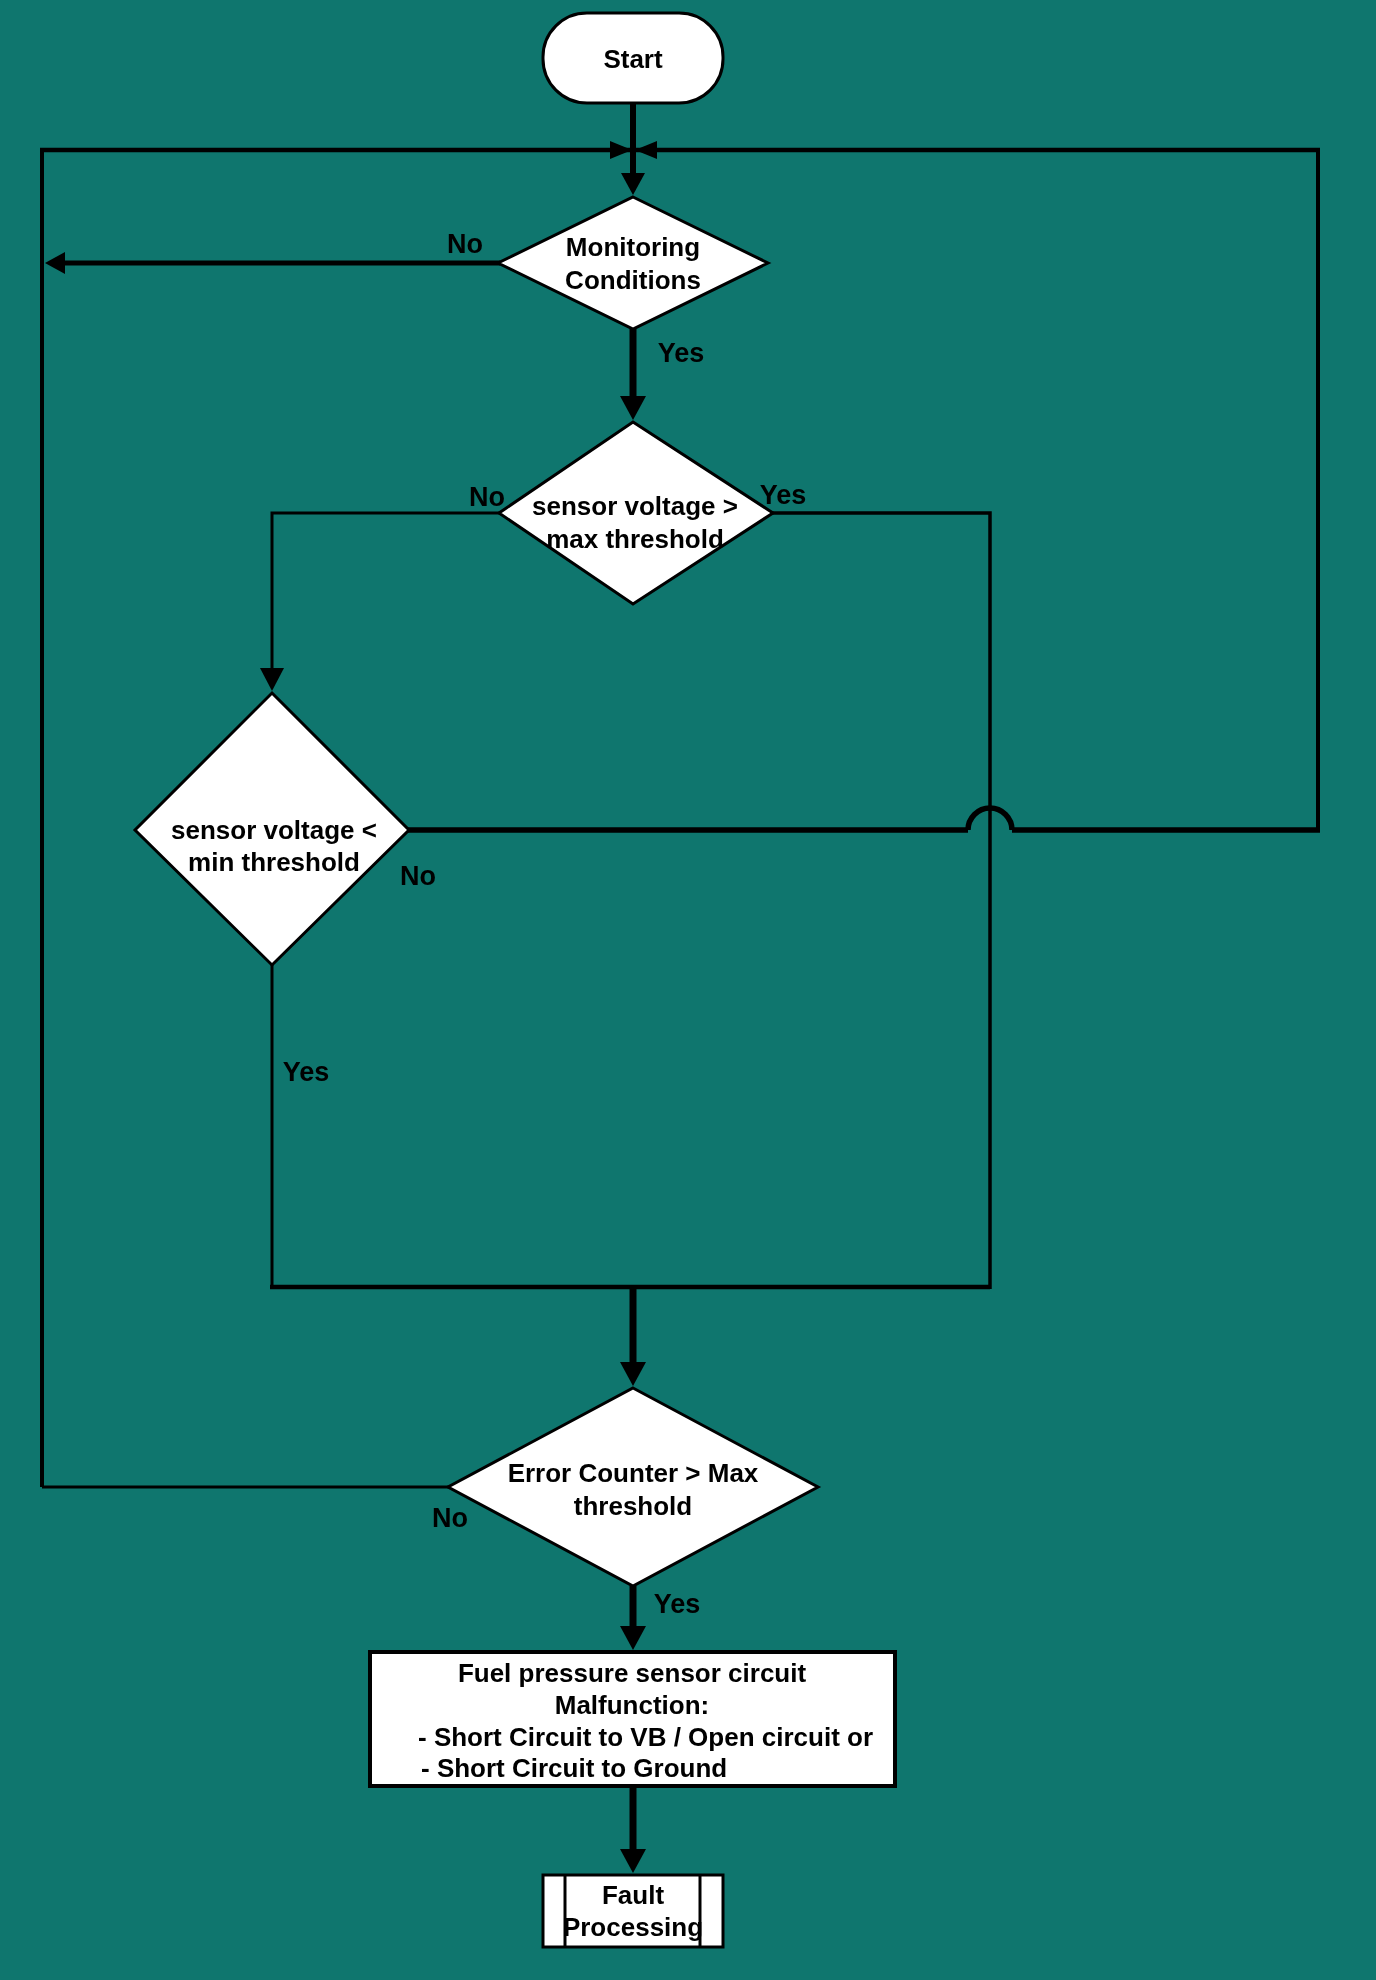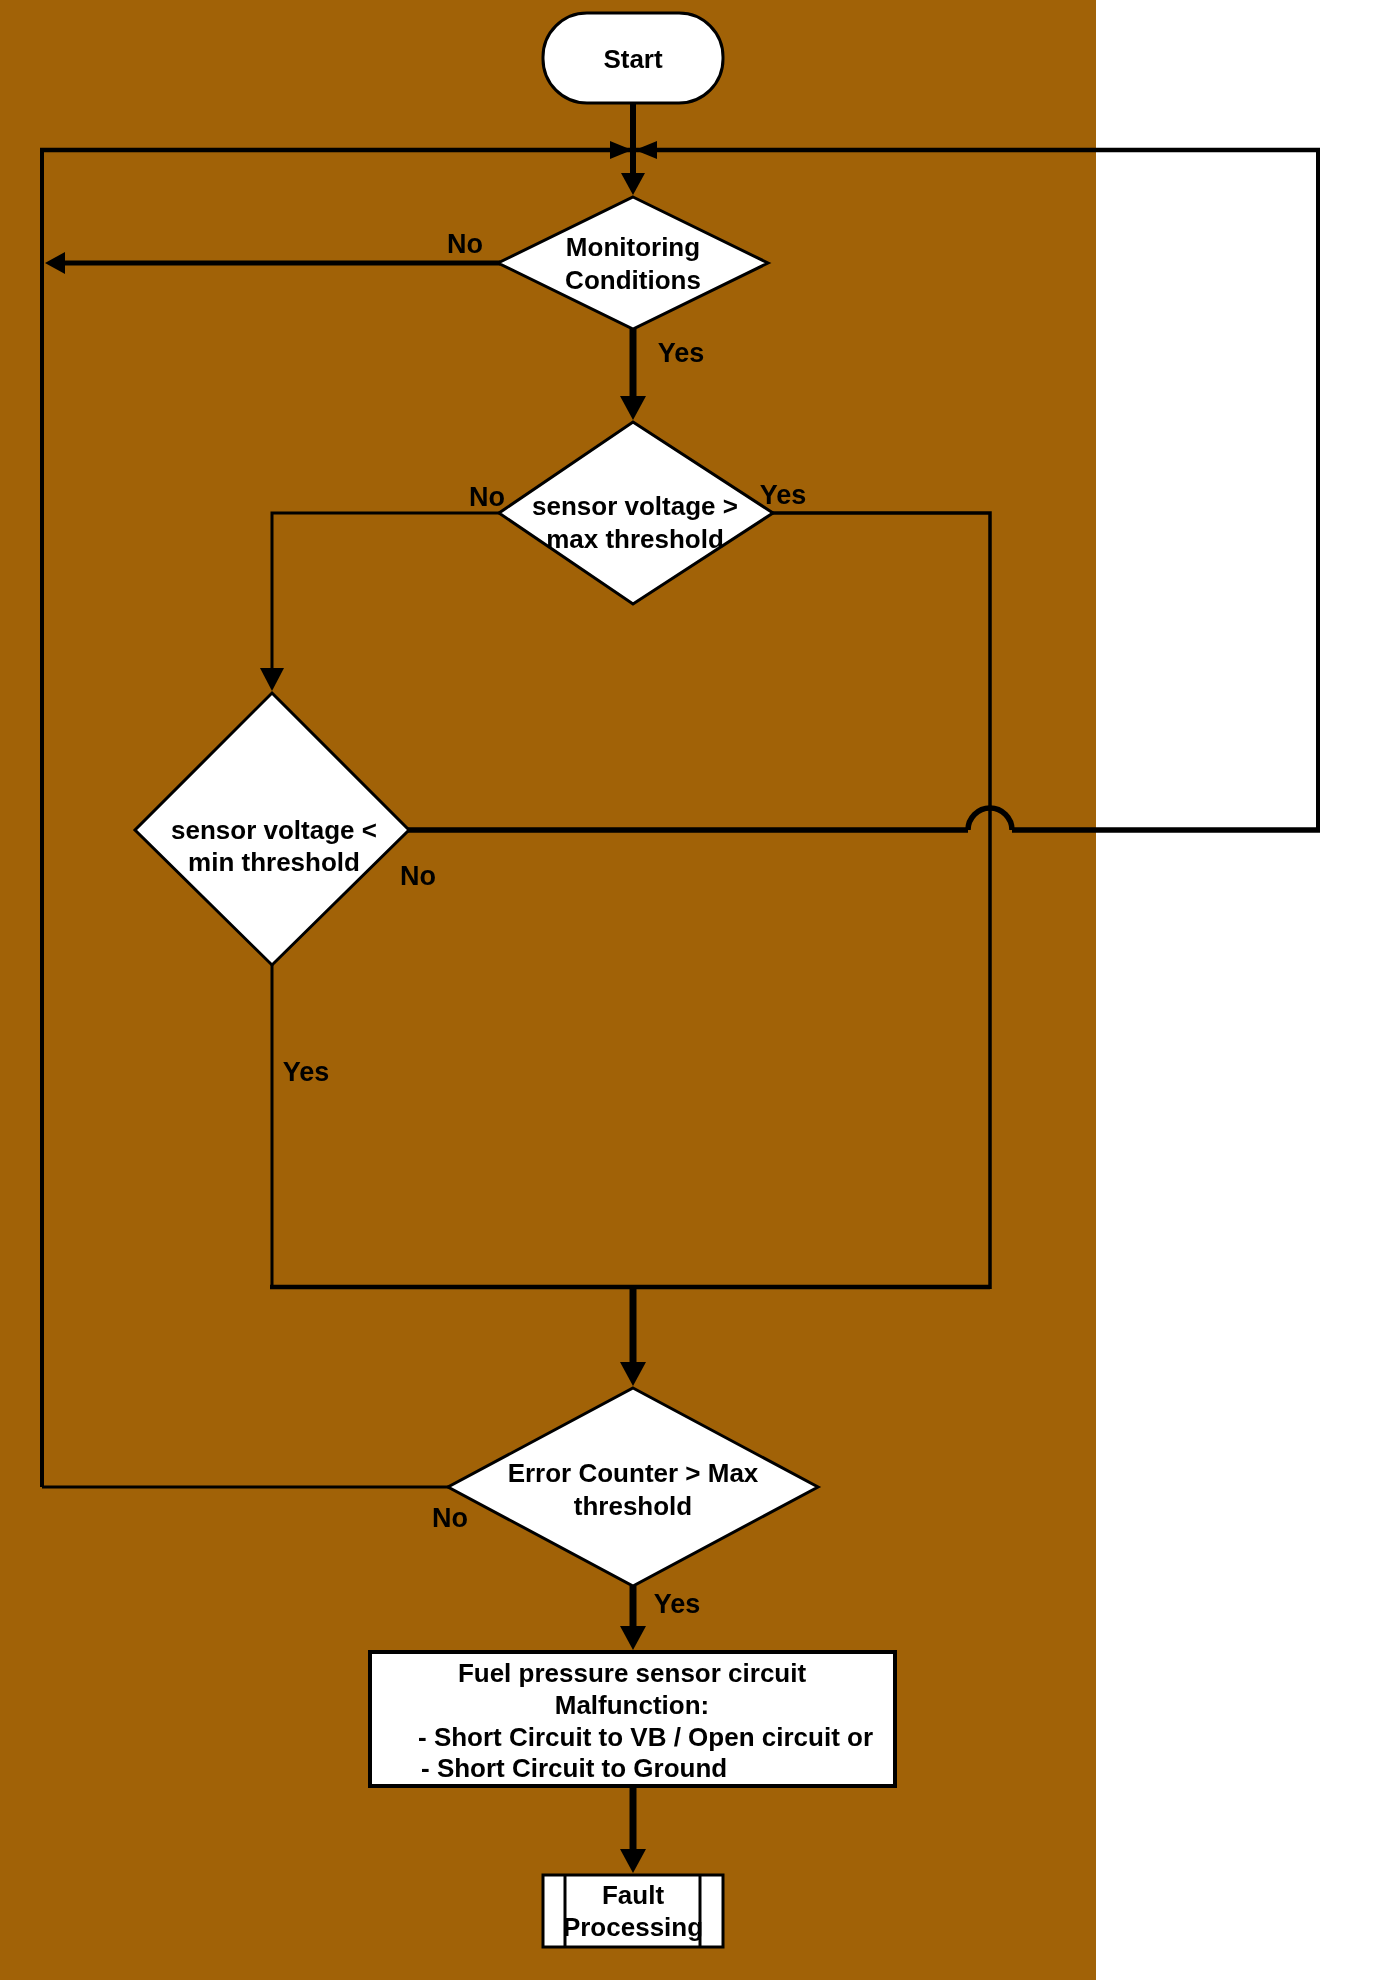--- a/index.html
+++ b/index.html
@@ -2,23 +2,23 @@
 <html><head>
 <meta charset="utf-8">
 <style>
   html, body {
     margin: 0;
     padding: 0;
     background: #ffffff;
   }
   .canvas {
     position: relative;
-    width: 1096px;
+    width: 1376px;
     height: 1980px;
-    background: #a16207;
+    background: #0f766e;
     font-family: "Liberation Sans", sans-serif;
   }
   svg text {
     font-family: "Liberation Sans", sans-serif;
     font-weight: bold;
     fill: #000000;
   }
   .node-text   { font-size: 26px; }
   .edge-label  { font-size: 27px; }
   .box-text    { font-size: 26px; }

